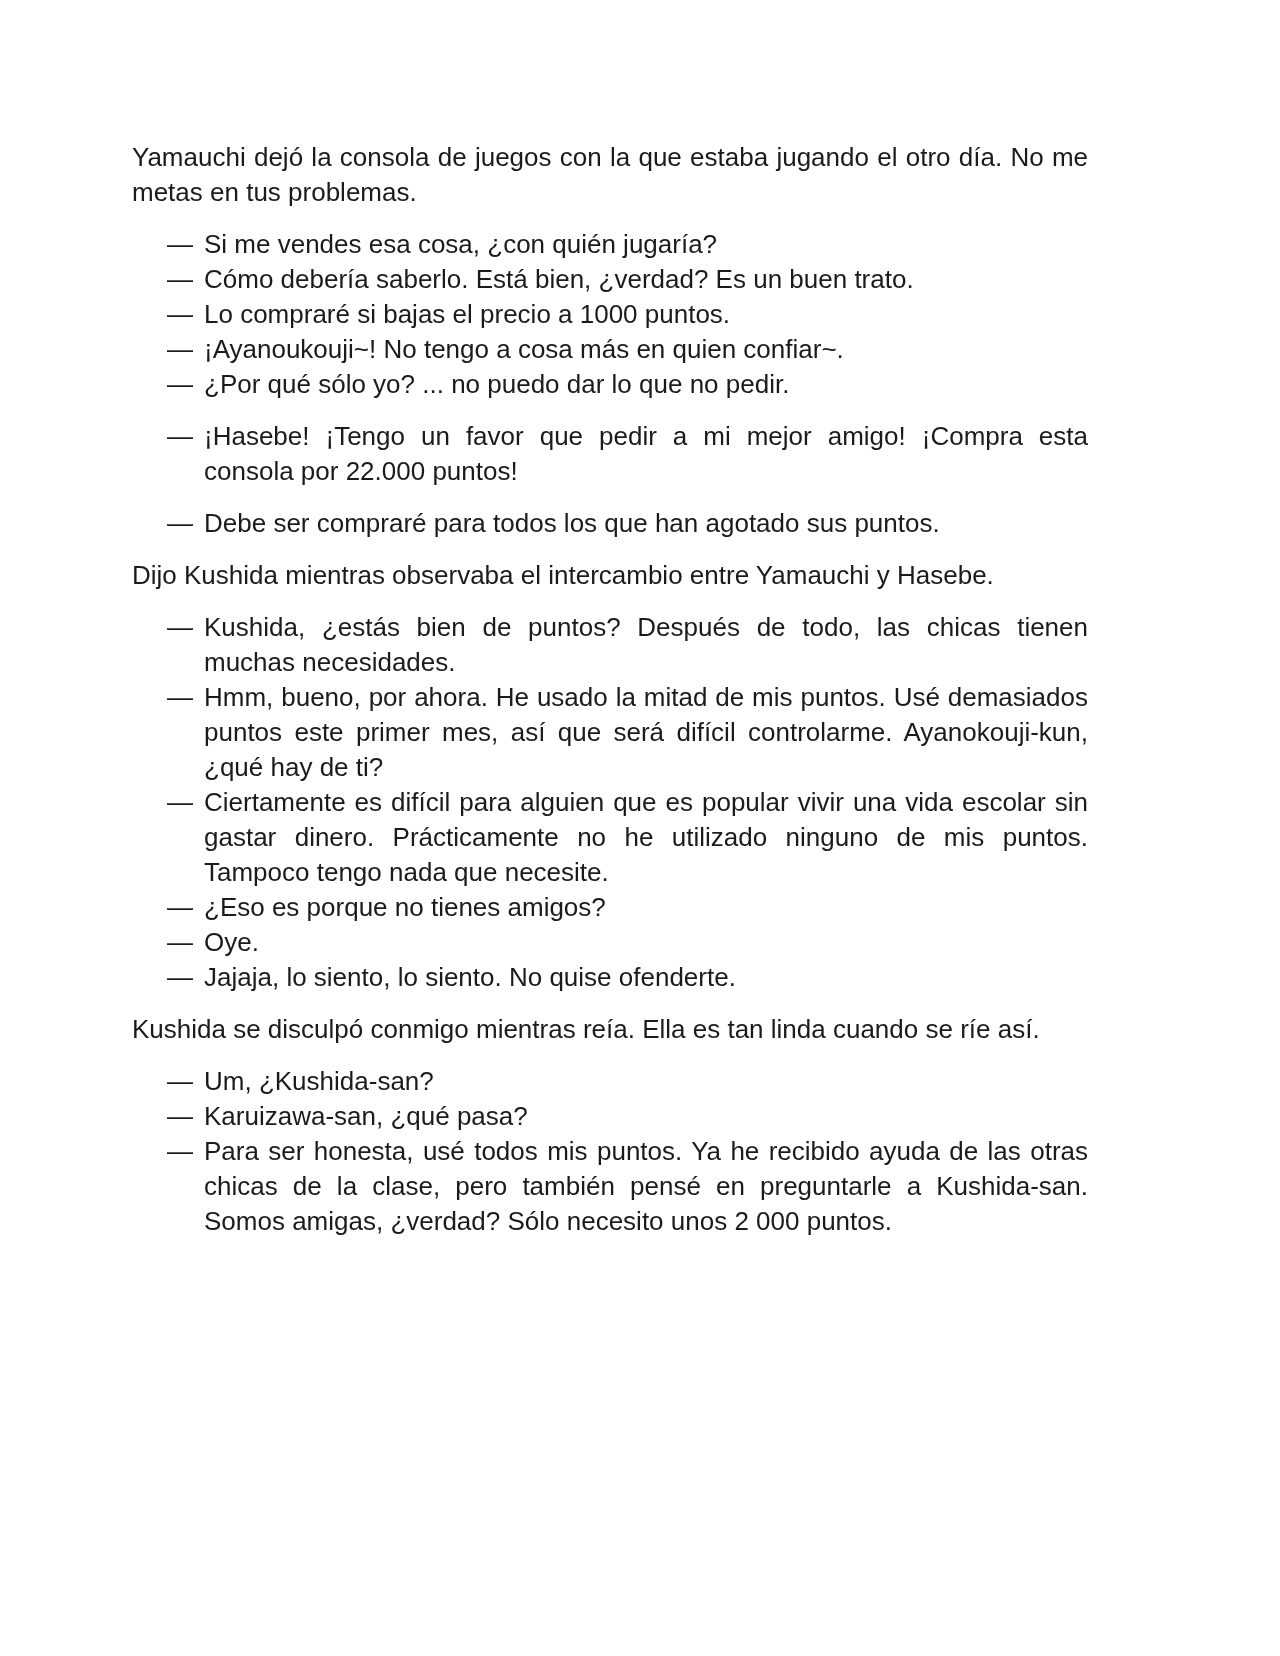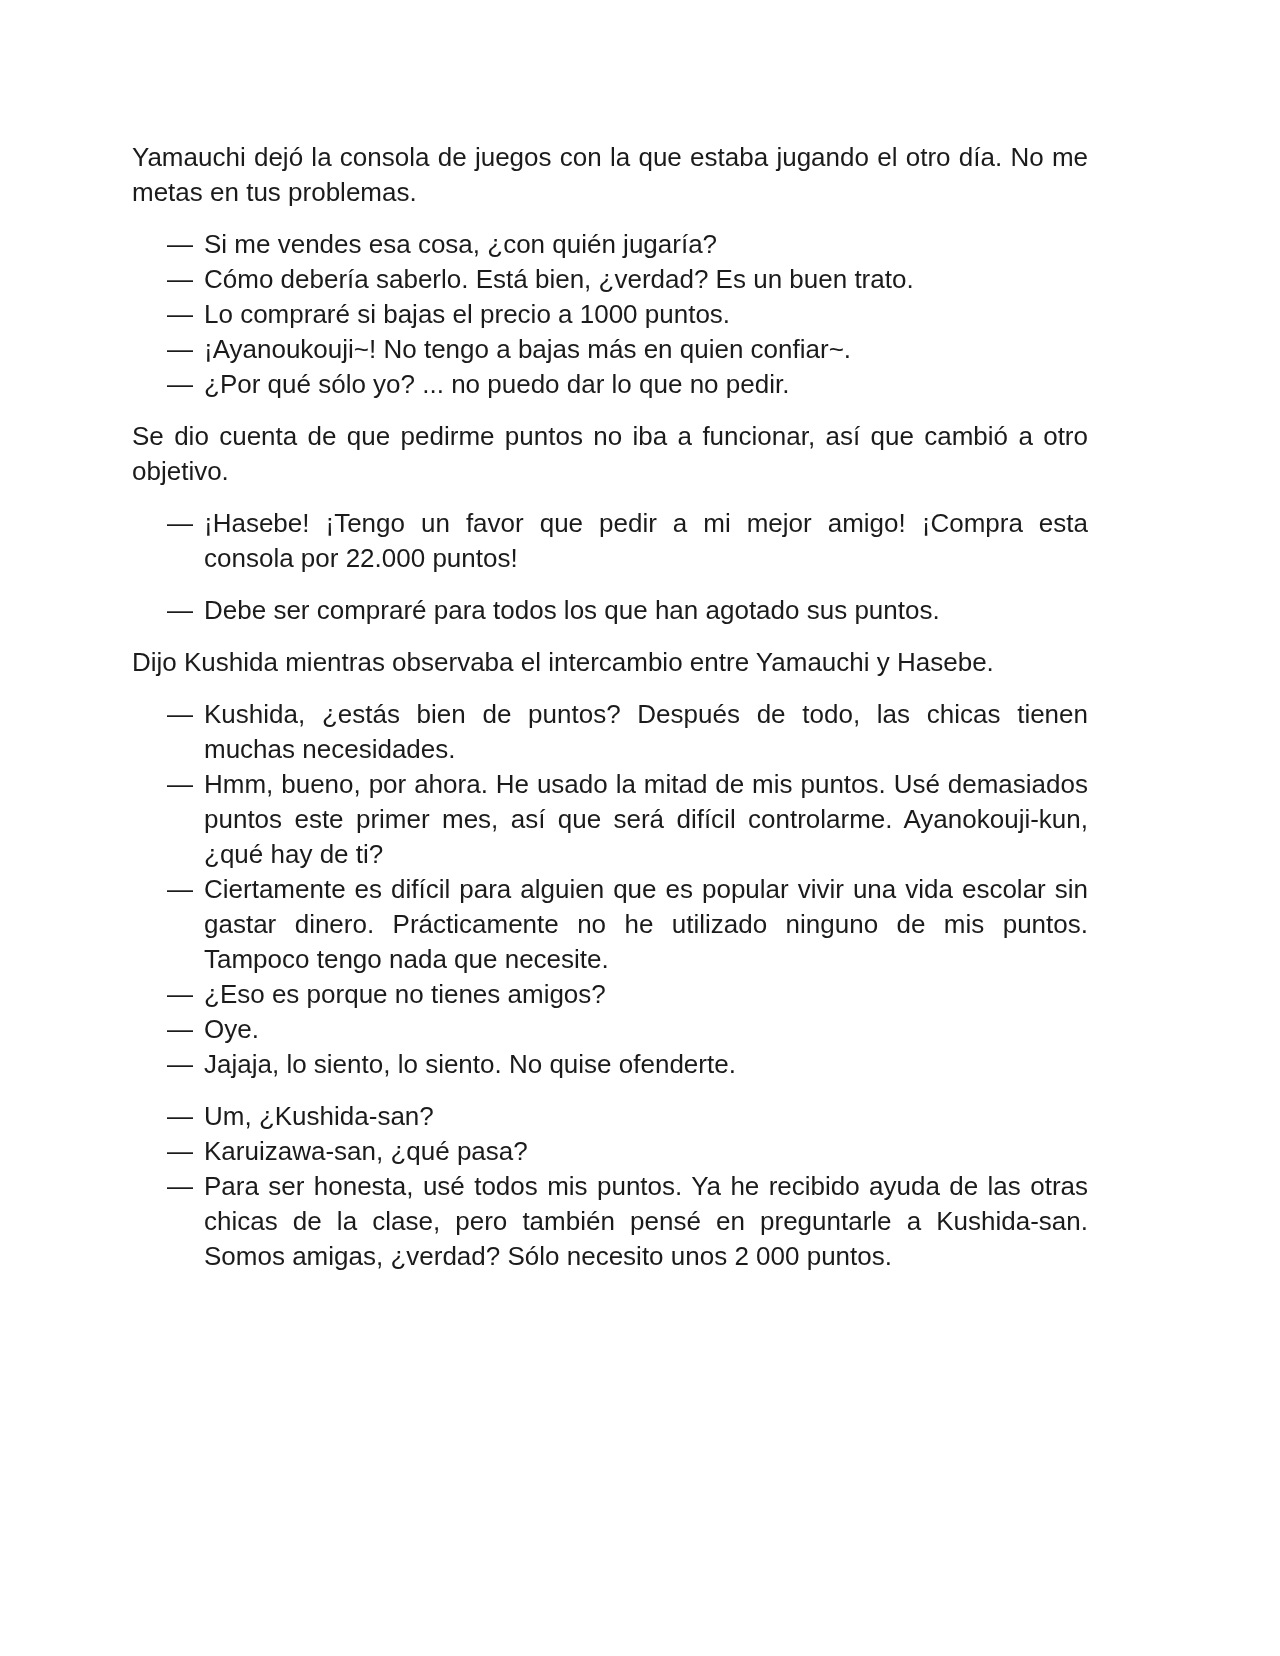--- a/index.html
+++ b/index.html
@@ -57,30 +57,29 @@
     <div class="dline">
       <span class="dash">—</span>
       <span class="dtext">Cómo debería saberlo. Está bien, ¿verdad? Es un buen trato.</span>
     </div>
     <div class="dline">
       <span class="dash">—</span>
       <span class="dtext">Lo compraré si bajas el precio a 1000 puntos.</span>
     </div>
     <div class="dline">
       <span class="dash">—</span>
-      <span class="dtext">¡Ayanoukouji~! No tengo a bajas más en quien confiar~.</span>
+      <span class="dtext">¡Ayanoukouji~! No tengo a cosa más en quien confiar~.</span>
     </div>
     <div class="dline">
       <span class="dash">—</span>
       <span class="dtext">¿Por qué sólo yo? ... no puedo dar lo que no pedir.</span>
     </div>
   </div>
 
 
-  <p class="para">Se dio cuenta de que pedirme puntos no iba a funcionar, así que cambió a otro objetivo.</p>
 
   <div class="dialogue">
     <div class="dline">
       <span class="dash">—</span>
       <span class="dtext">¡Hasebe! ¡Tengo un favor que pedir a mi mejor amigo! ¡Compra esta consola por 22.000 puntos!</span>
     </div>
   </div>
 
 
   <div class="dialogue">
@@ -112,20 +111,21 @@
     <div class="dline">
       <span class="dash">—</span>
       <span class="dtext">Oye.</span>
     </div>
     <div class="dline">
       <span class="dash">—</span>
       <span class="dtext">Jajaja, lo siento, lo siento. No quise ofenderte.</span>
     </div>
   </div>
 
+  <p class="para">Kushida se disculpó conmigo mientras reía. Ella es tan linda cuando se ríe así.</p>
 
   <div class="dialogue">
     <div class="dline">
       <span class="dash">—</span>
       <span class="dtext">Um, ¿Kushida-san?</span>
     </div>
     <div class="dline">
       <span class="dash">—</span>
       <span class="dtext">Karuizawa-san, ¿qué pasa?</span>
     </div>

